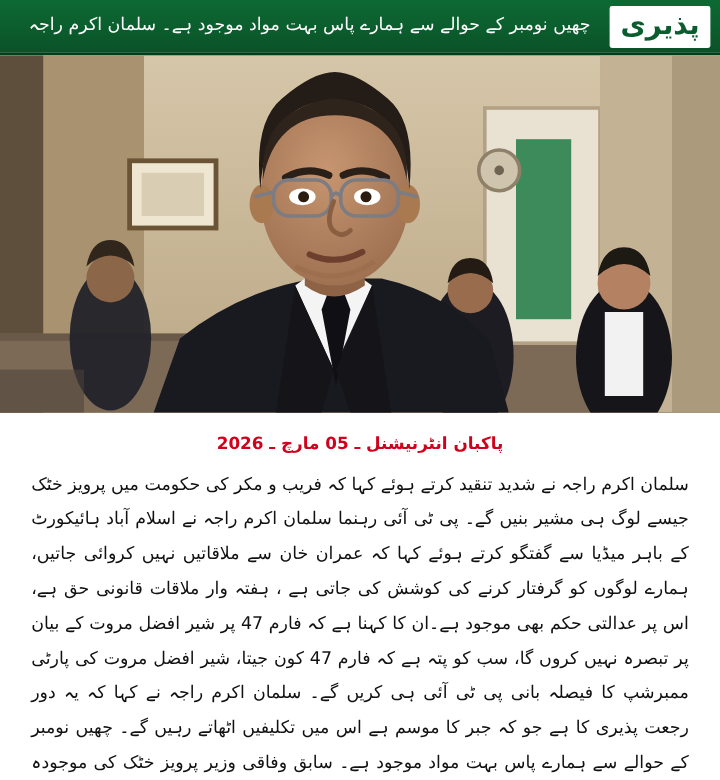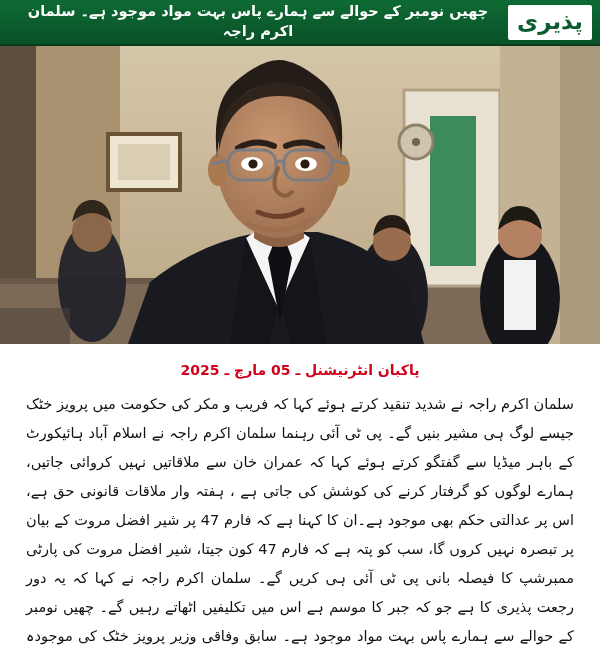--- a/index.html
+++ b/index.html
@@ -43,21 +43,21 @@
     padding: 5px 9px 7px 9px;
     border-radius: 2px;
     letter-spacing: 0px;
     flex: 0 0 auto;
     direction: rtl;
   }
   .banner-text {
     flex: 1 1 auto;
     color: #ffffff;
     font-size: 14.5px;
-    font-weight: bold;
+    font-weight: normal;
     text-align: center;
     direction: rtl;
     padding: 0 10px;
     line-height: 1.35;
   }
 
   
   .hero {
     width: 600px;
     height: 298px;
@@ -201,19 +201,19 @@
 
         <path d="M258 166 q22 10 44 -2" stroke="#6d402e" stroke-width="5" fill="none" stroke-linecap="round"></path>
 
         <path d="M246 176 q34 18 66 -4" stroke="#9a6b4b" stroke-width="4" fill="none" opacity="0.6"></path>
       </g>
 
       <rect x="0" y="262" width="70" height="36" fill="#4a4038" opacity="0.55"></rect>
     </svg>
   </div>
 
-  <div class="byline">پاکبان انٹرنیشنل ـ 05 مارچ ـ 2025</div>
+  <div class="byline">پاکبان انٹرنیشنل ـ 05 مارچ ـ 2026</div>
 
   <div class="article">
     <p>سلمان اکرم راجہ نے شدید تنقید کرتے ہوئے کہا کہ فریب و مکر کی حکومت میں پرویز خٹک جیسے لوگ ہی مشیر بنیں گے۔ پی ٹی آئی رہنما سلمان اکرم راجہ نے اسلام آباد ہائیکورٹ کے باہر میڈیا سے گفتگو کرتے ہوئے کہا کہ عمران خان سے ملاقاتیں نہیں کروائی جاتیں، ہمارے لوگوں کو گرفتار کرنے کی کوشش کی جاتی ہے ، ہفتہ وار ملاقات قانونی حق ہے، اس پر عدالتی حکم بھی موجود ہے۔ان کا کہنا ہے کہ فارم 47 پر شیر افضل مروت کے بیان پر تبصرہ نہیں کروں گا، سب کو پتہ ہے کہ فارم 47 کون جیتا، شیر افضل مروت کی پارٹی ممبرشپ کا فیصلہ بانی پی ٹی آئی ہی کریں گے۔ سلمان اکرم راجہ نے کہا کہ یہ دور رجعت پذیری کا ہے جو کہ جبر کا موسم ہے اس میں تکلیفیں اٹھاتے رہیں گے۔ چھیں نومبر کے حوالے سے ہمارے پاس بہت مواد موجود ہے۔ سابق وفاقی وزیر پرویز خٹک کی موجودہ حکومت میں مشیر لگنے پر طنز کرتے ہوئے پی ٹی آئی رہنما کا کہنا تھا کہ جھوٹ فریب و مکر کی حکومت میں پرویز خٹک جیسے لوگ ہی آئیں گے۔</p>
   </div>
 
 </div>
 
 </body></html>

